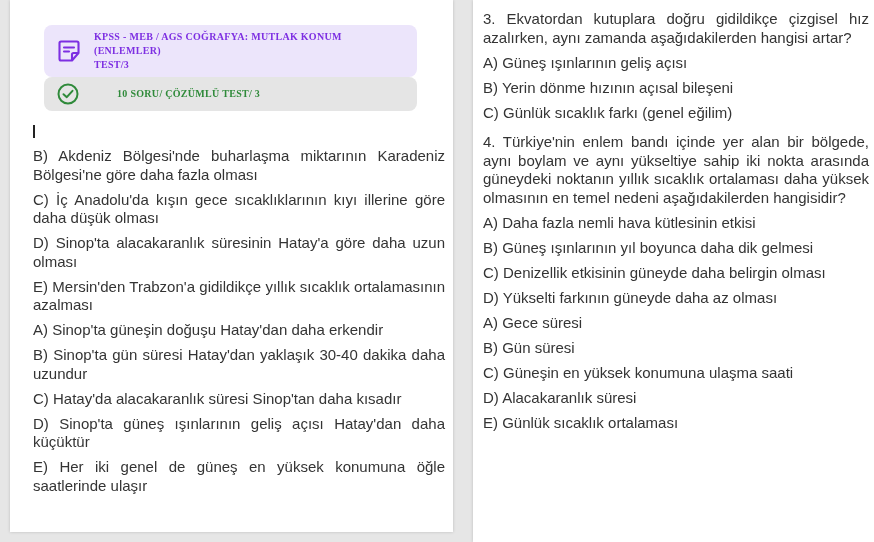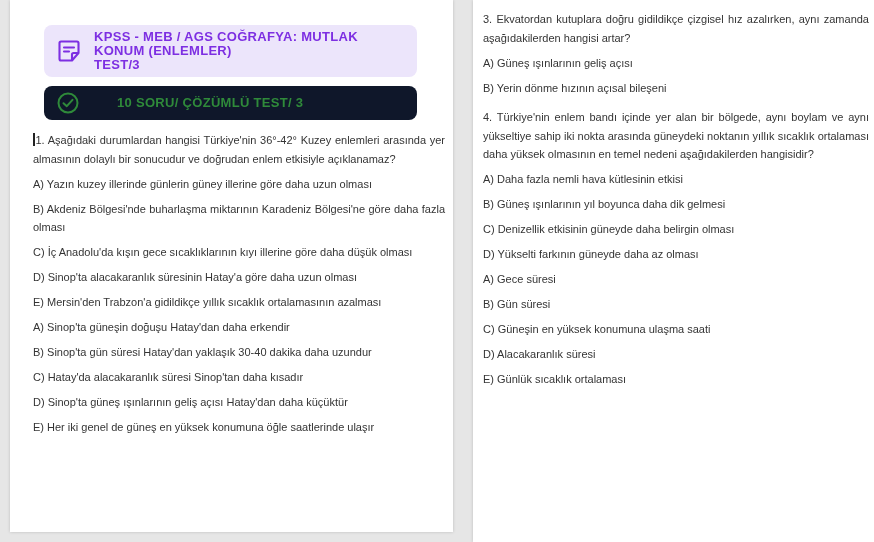--- a/index.html
+++ b/index.html
@@ -20,29 +20,29 @@
 
   .badge{
     display:flex;align-items:center;gap:12px;
     width:373px;margin-left:11px;box-sizing:border-box;
     border-radius:8px;padding:5px 12px;
   }
   .badge-title{
     background:#ece5fb;color:#7d2fe2;min-height:38px;
   }
   .badge-info{
-    background:#0f172a;color:#2f8a3a;min-height:28px;margin-top:9px;gap:37px;
+    background:#e5e5e5;color:#2f8a3a;min-height:28px;gap:37px;
   }
-  .badge .txt{font-weight:bold;font-size:13px;letter-spacing:.3px;line-height:14px;}
+  .badge .txt{font-weight:bold;font-size:10px;letter-spacing:.3px;line-height:14px;font-family:Liberation Serif, serif;}
   .badge .icon{flex:0 0 auto;display:flex;align-items:center;}
 
   .q{margin:0;}
   .q p{
     margin:0;padding:0;
-    font-size:11px;line-height:18.5px;
+    font-size:15px;line-height:18.5px;
     text-align:justify;
   }
   .q p.stem{margin-top:11px;}
   .q p.option{margin-top:6.5px;font-style:normal;}
   .qblock{margin-top:3px;}
 
   .caret{
     display:inline-block;width:1.5px;height:13px;background:#222;
     vertical-align:-2px;margin-right:1px;
   }
@@ -73,22 +73,21 @@
       <span class="icon">
         <svg width="24" height="24" viewBox="0 0 24 24">
           <circle cx="12" cy="12" r="9.5" fill="none" stroke="#2f8a3a" stroke-width="2"></circle>
           <path d="M7.5 12.2 L10.8 15.2 L16.5 8.8" fill="none" stroke="#2f8a3a" stroke-width="2" stroke-linecap="round" stroke-linejoin="round"></path>
         </svg>
       </span>
       <span class="txt">10 SORU/ ÇÖZÜMLÜ TEST/ 3</span>
     </div>
 
     <div class="q qblock">
-      <p class="stem"><span class="caret"></span><span>1. Aşağıdaki durumlardan hangisi Türkiye'nin 36°-42° Kuzey enlemleri arasında yer almasının dolaylı bir sonucudur ve doğrudan enlem etkisiyle açıklanamaz?</span></p>
-      <p class="option">A) Yazın kuzey illerinde günlerin güney illerine göre daha uzun olması</p>
+      <p class="stem"><span class="caret"></span></p>
       <p class="option">B) Akdeniz Bölgesi'nde buharlaşma miktarının Karadeniz Bölgesi'ne göre daha fazla olması</p>
       <p class="option">C) İç Anadolu'da kışın gece sıcaklıklarının kıyı illerine göre daha düşük olması</p>
       <p class="option">D) Sinop'ta alacakaranlık süresinin Hatay'a göre daha uzun olması</p>
       <p class="option">E) Mersin'den Trabzon'a gidildikçe yıllık sıcaklık ortalamasının azalması</p>
     </div>
 
     <div class="q qblock">
       <p class="option">A) Sinop'ta güneşin doğuşu Hatay'dan daha erkendir</p>
       <p class="option">B) Sinop'ta gün süresi Hatay'dan yaklaşık 30-40 dakika daha uzundur</p>
       <p class="option">C) Hatay'da alacakaranlık süresi Sinop'tan daha kısadır</p>
@@ -99,20 +98,21 @@
   </div>
 </div>
 
 <div class="page page-right">
   <div class="inner">
 
     <div class="q">
       <p class="stem" style="margin-top:2px">3. Ekvatordan kutuplara doğru gidildikçe çizgisel hız azalırken, aynı zamanda aşağıdakilerden hangisi artar?</p>
       <p class="option">A) Güneş ışınlarının geliş açısı</p>
       <p class="option">B) Yerin dönme hızının açısal bileşeni</p>
+      <p class="option">C) Günlük sıcaklık farkı (genel eğilim)</p>
     </div>
 
     <div class="q qblock">
       <p class="stem">4. Türkiye'nin enlem bandı içinde yer alan bir bölgede, aynı boylam ve aynı yükseltiye sahip iki nokta arasında güneydeki noktanın yıllık sıcaklık ortalaması daha yüksek olmasının en temel nedeni aşağıdakilerden hangisidir?</p>
       <p class="option">A) Daha fazla nemli hava kütlesinin etkisi</p>
       <p class="option">B) Güneş ışınlarının yıl boyunca daha dik gelmesi</p>
       <p class="option">C) Denizellik etkisinin güneyde daha belirgin olması</p>
       <p class="option">D) Yükselti farkının güneyde daha az olması</p>
     </div>
 

